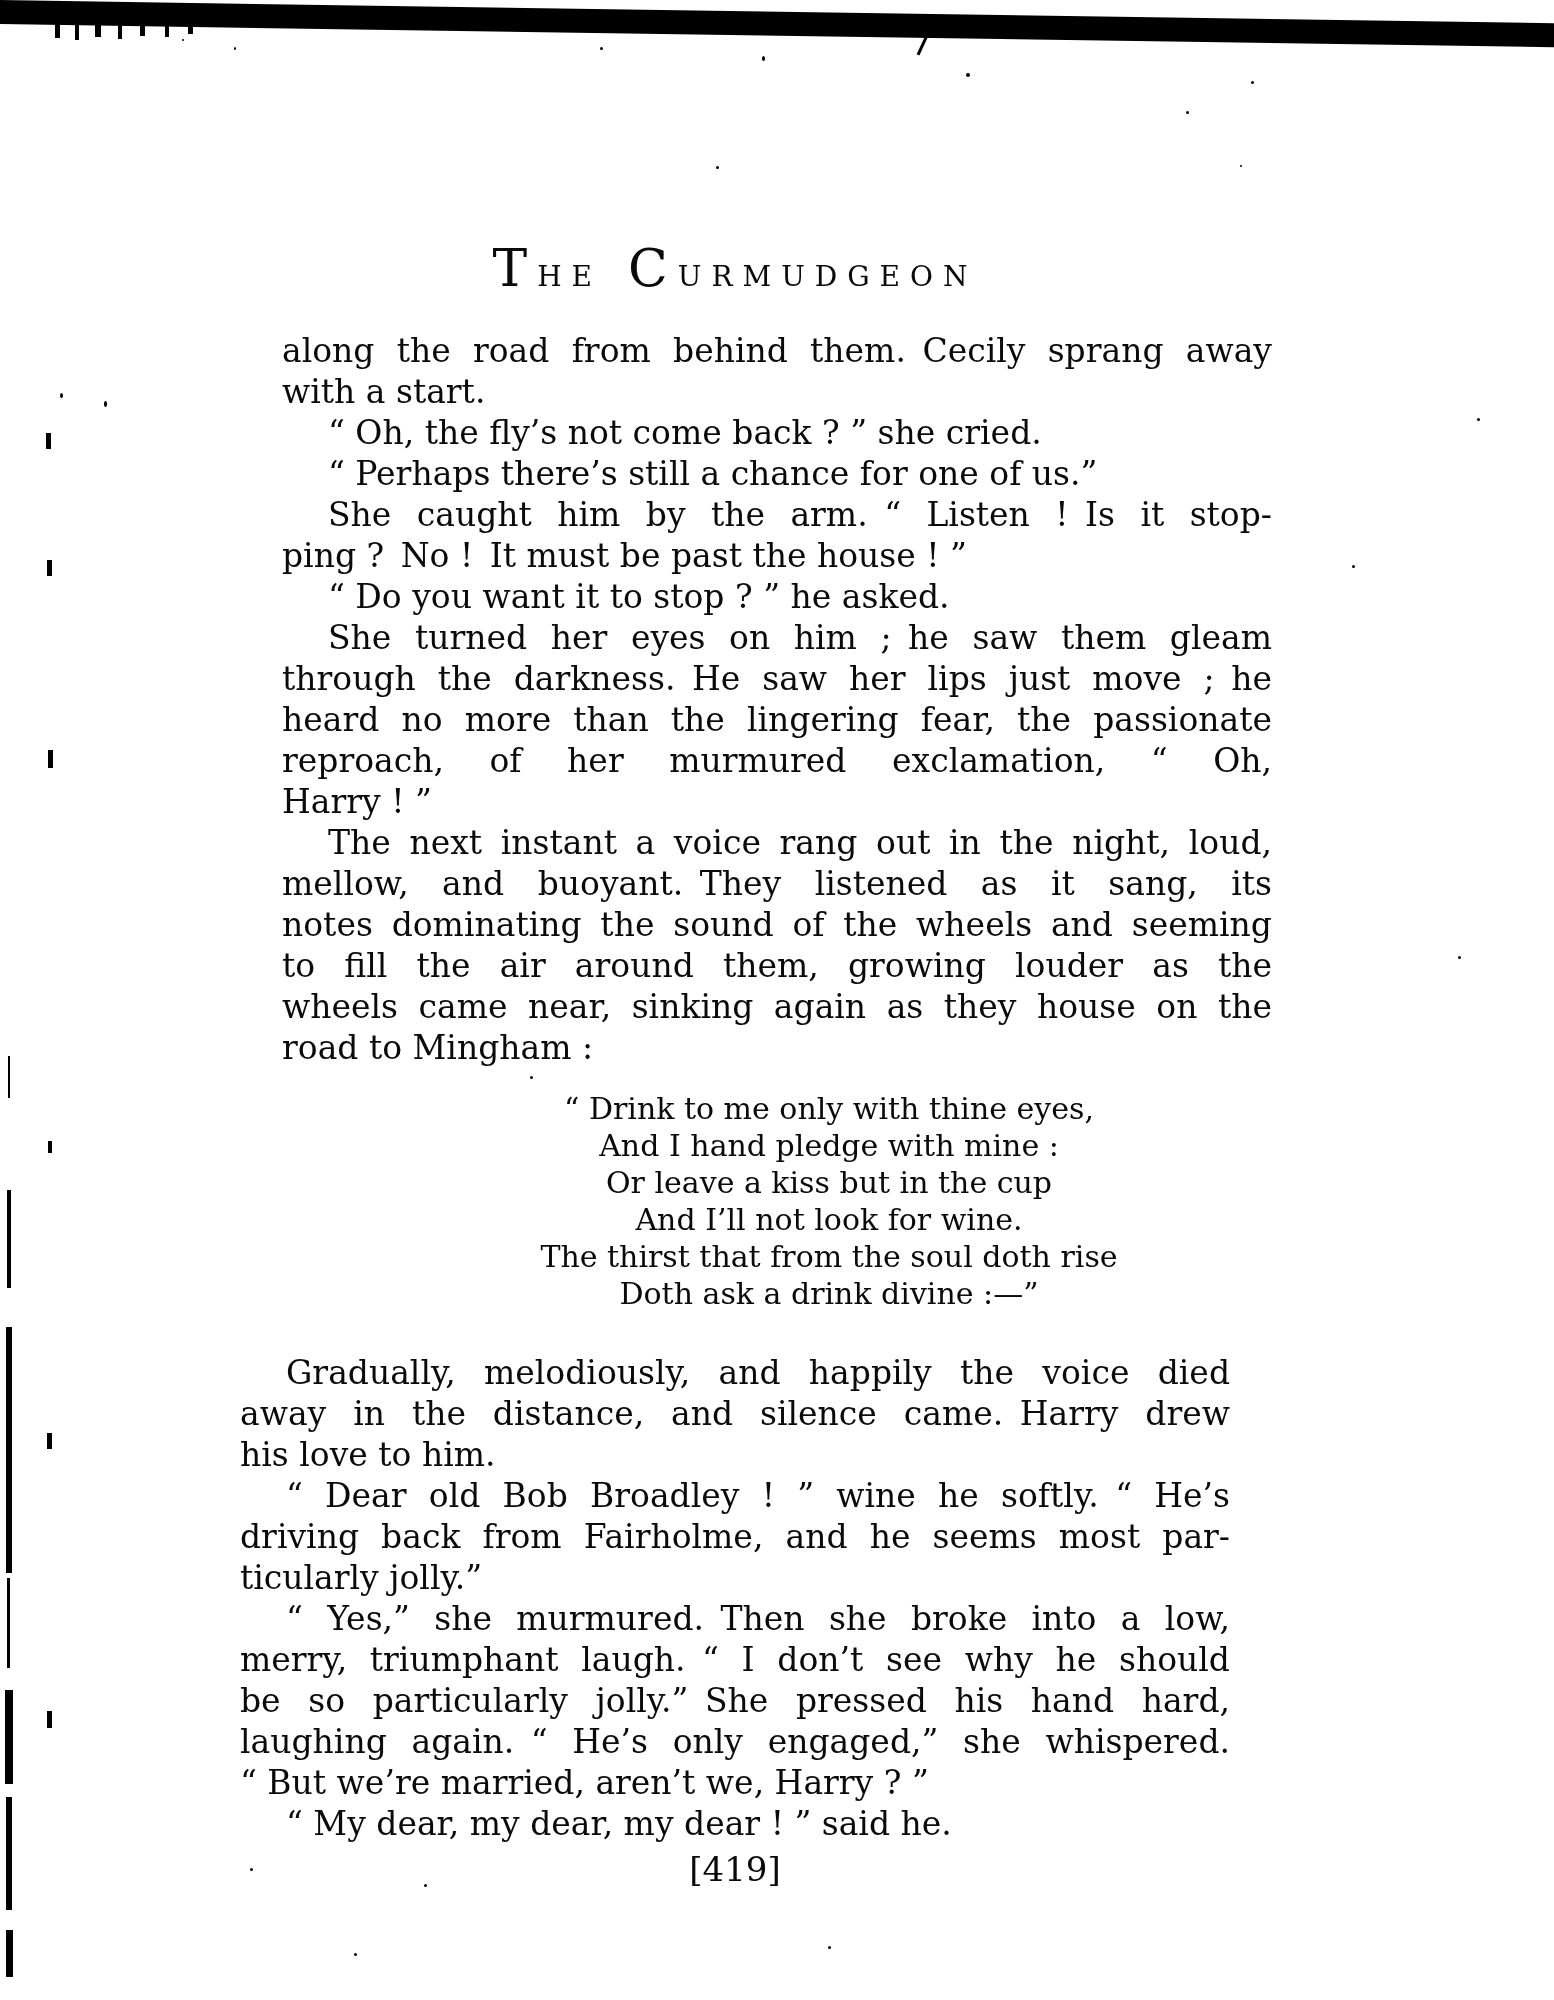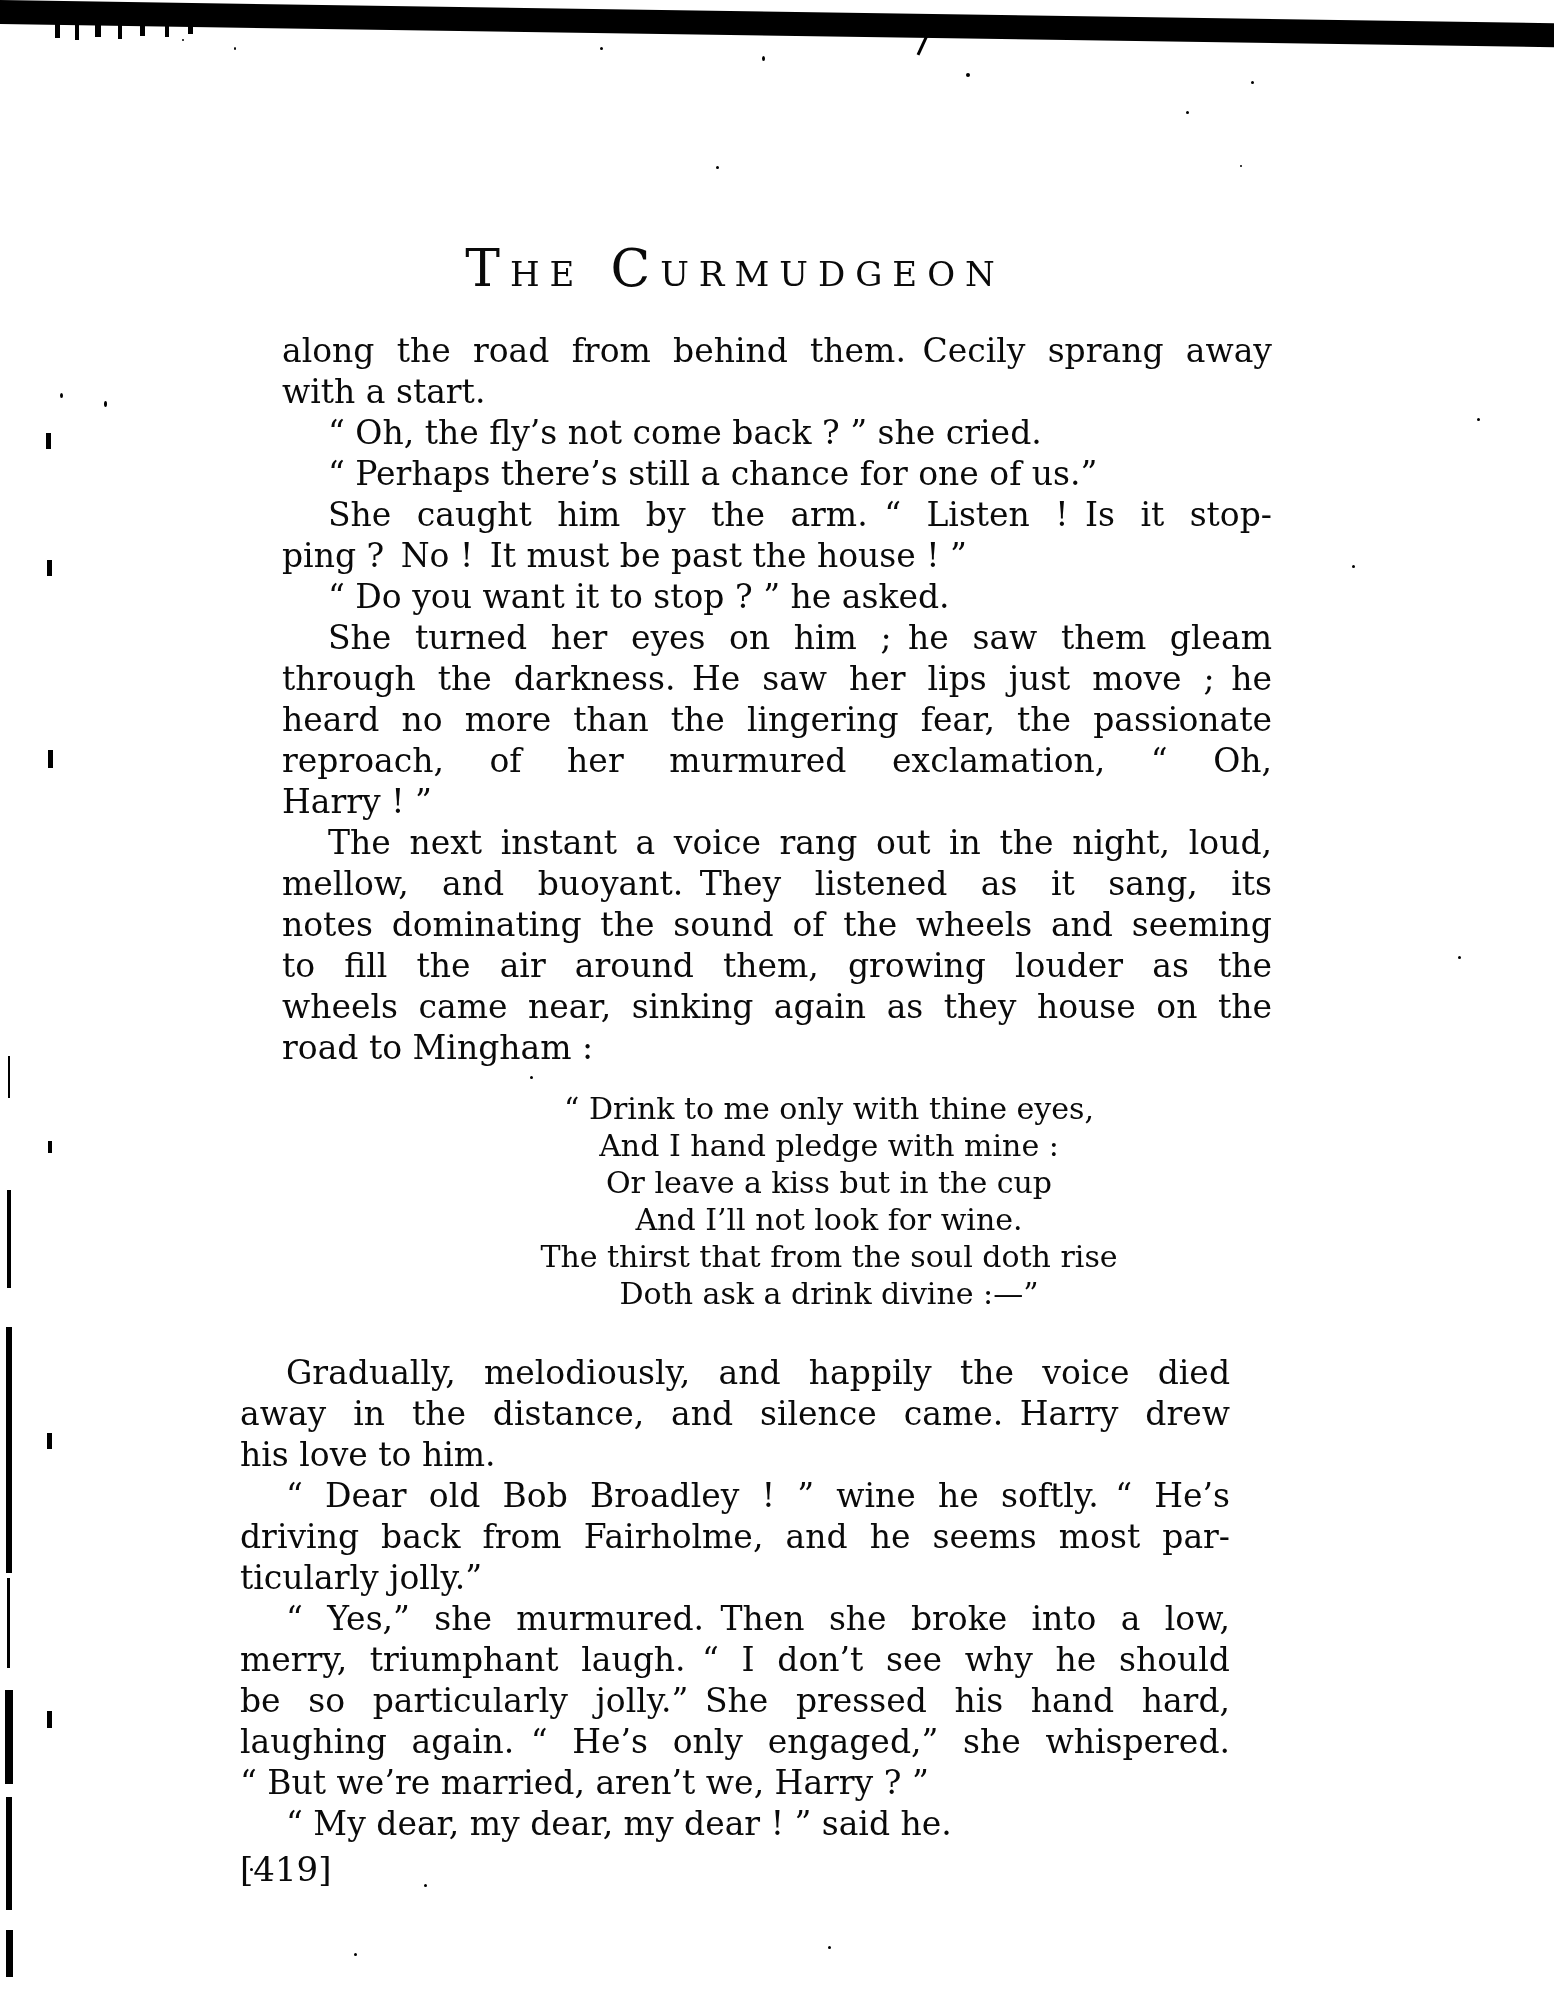--- a/index.html
+++ b/index.html
@@ -23,39 +23,39 @@
   }
   .speck{position:absolute;background:#000;border-radius:50%;}
   
   .title{
     position:absolute;left:240px;top:220px;width:990px;
     text-align:center;white-space:nowrap;
     letter-spacing:10px;
     font-weight:400;
   }
   .title .big{font-size:52px;line-height:54px;}
-  .title .sc{font-size:34px;line-height:54px;}
+  .title .sc{font-size:28px;line-height:54px;}
   .title .wordgap{display:inline-block;width:26px;}
   
   .block{position:absolute;left:240px;width:990px;}
   .block1{top:330px;margin-left:42px;}
   .block2{top:1352px;}
   .line{
     font-size:33px;line-height:41px;height:41px;
     text-align:justify;text-align-last:justify;
   }
   .line.last{text-align:center;text-align-last:left;}
   .line.ind{text-indent:46px;}
   
   .verse{position:absolute;left:240px;top:1090px;width:990px;padding-left:188px;box-sizing:border-box;}
   .vline{font-size:30px;line-height:37px;height:37px;text-align:center;}
   
   .pagenum{
     position:absolute;left:240px;top:1848px;width:990px;
-    font-size:34px;line-height:42px;
+    text-align:center;font-size:34px;line-height:42px;
   }
 </style>
 </head>
 <body>
 
 <div class="page">
 
   <div class="art topbar"></div>
   <div class="art" style="left:55px;top:24px;width:5px;height:14px;"></div>
   <div class="art" style="left:75px;top:22px;width:4px;height:18px;"></div>

